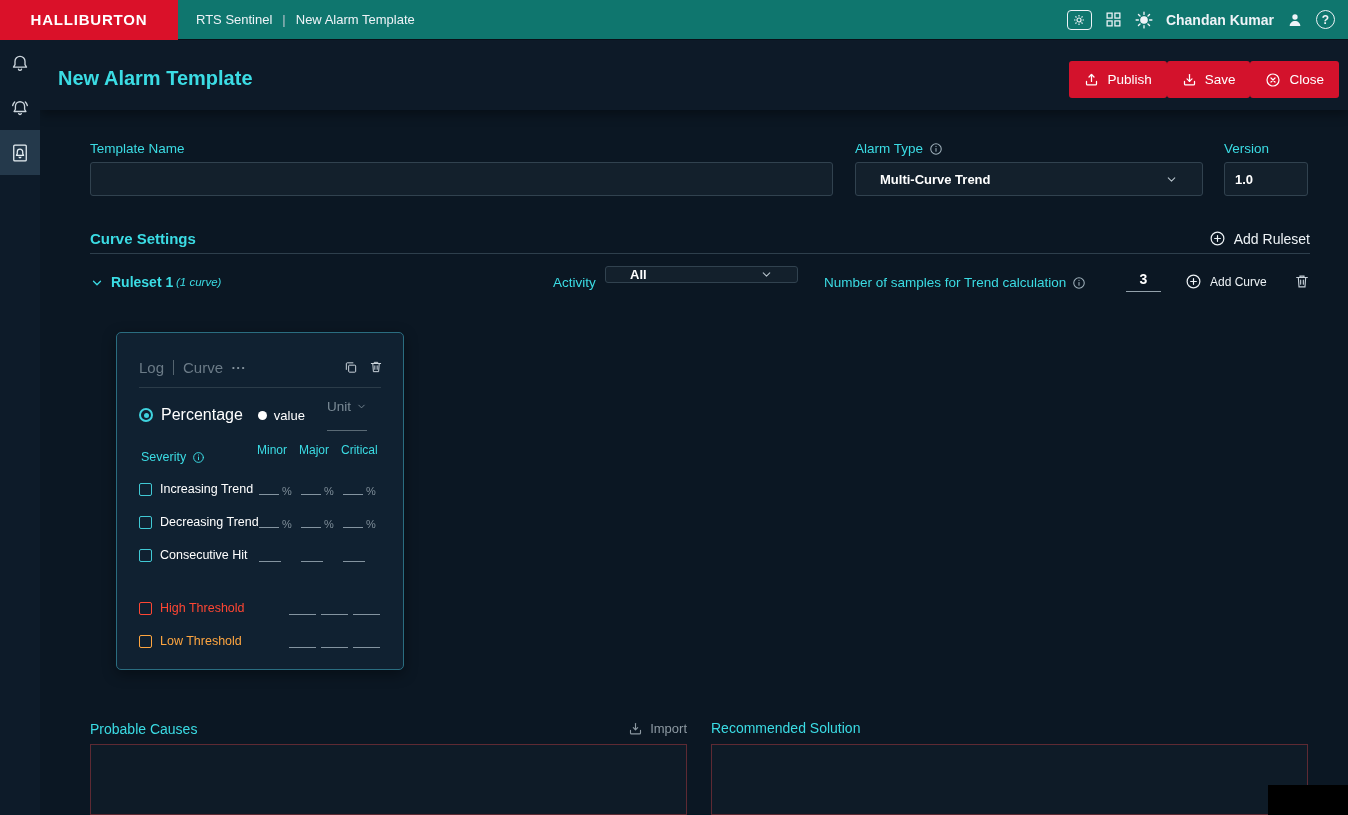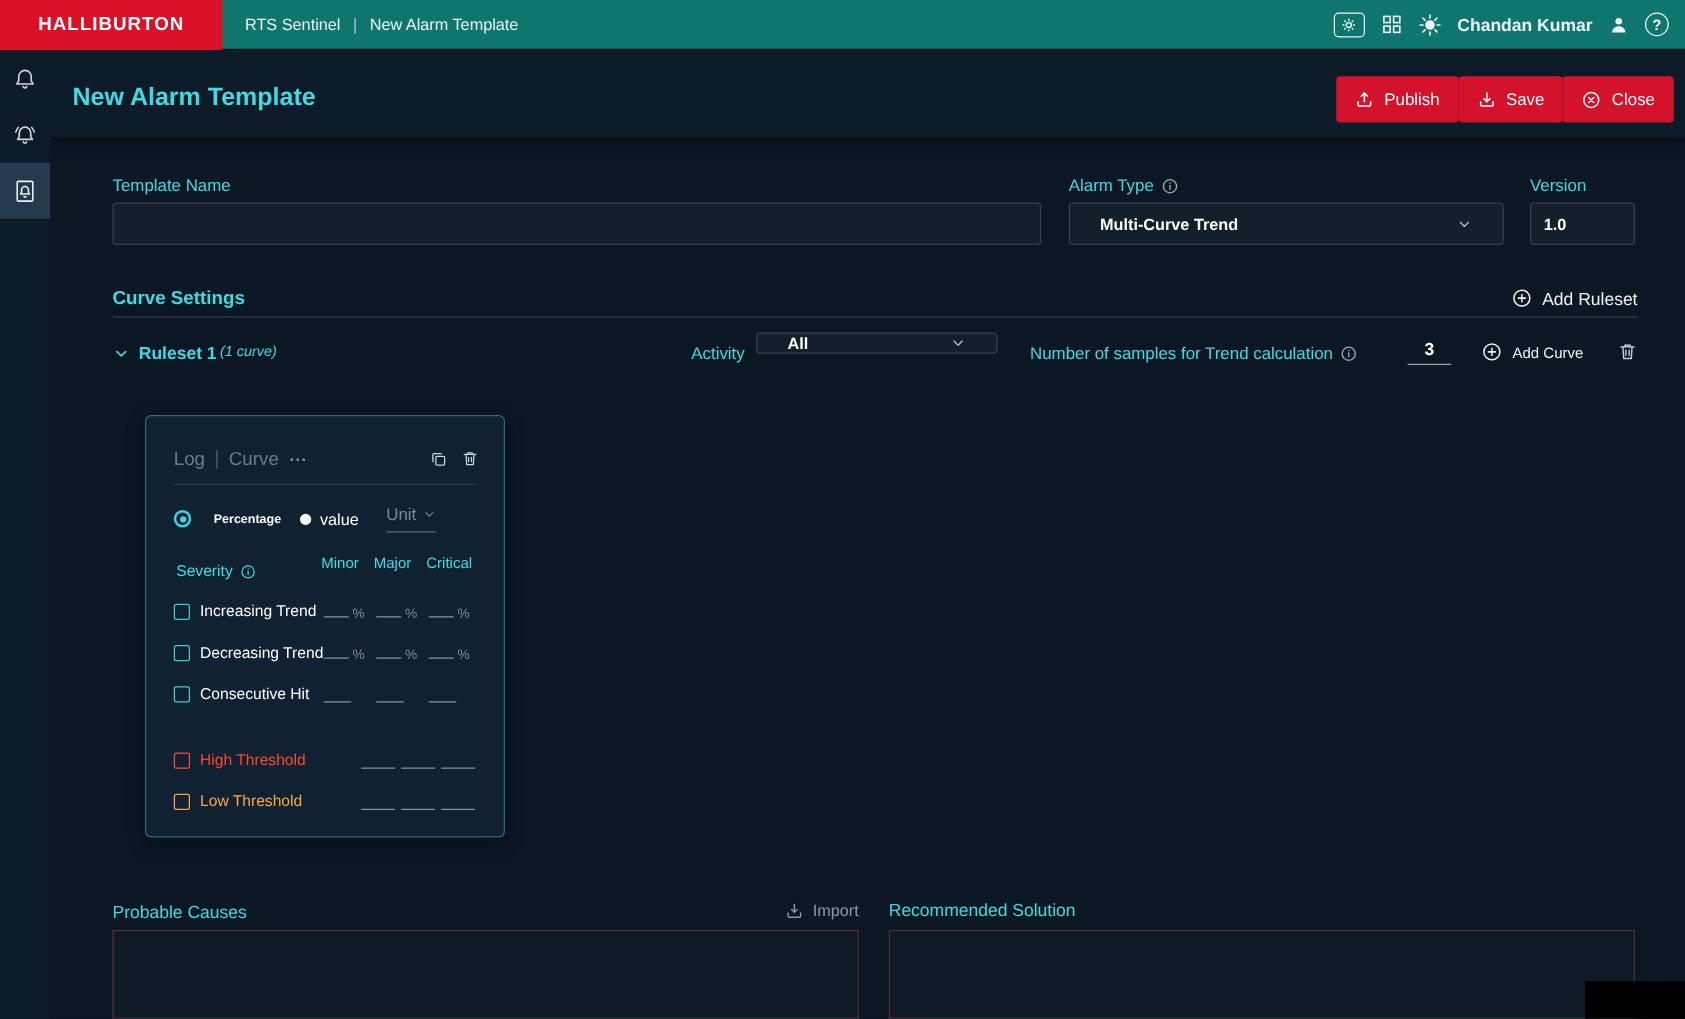--- a/index.html
+++ b/index.html
@@ -63,24 +63,24 @@
   .tab-sep{width:1px;height:15px;background:#54646f;margin:0 9px}
   .dots{font-size:8px;letter-spacing:2px;margin-left:9px;color:#8a99a3;cursor:pointer}
   .card-head .tools{margin-left:auto;display:flex;gap:11px;color:#cdd7de}
   .card-sep{position:absolute;left:22px;right:22px;top:54px;height:1px;background:#2b3c49}
 
   .radio-row{position:absolute;left:22px;right:10px;top:69px;height:26px;display:flex;align-items:center}
   .radio-on{width:14px;height:14px;border:2px solid #3fd3de;border-radius:50%;display:flex;
             align-items:center;justify-content:center;cursor:pointer}
   .radio-on i{width:5px;height:5px;border-radius:50%;background:#3fd3de;display:block}
   .radio-off{width:9px;height:9px;border-radius:50%;background:#fff;cursor:pointer}
-  .radio-lab{color:#fff;font-size:10px;font-weight:bold;margin-left:18px}
+  .radio-lab{color:#fff;font-size:16px;font-weight:normal;margin-left:8px}
   .radio-lab2{color:#fff;font-size:13px;margin-left:7px}
   .unit{margin-left:22px;color:#7a8a95;font-size:13.5px;display:flex;align-items:center;gap:5px;
-        border-bottom:1px solid #5a6a75;padding-bottom:6px;cursor:pointer}
+        border-bottom:1px solid #5a6a75;padding-bottom:16px;cursor:pointer}
 
   .sev-row{position:absolute;left:24px;top:114px;height:20px;display:flex;align-items:center;gap:6px;
            color:#3bdce4;font-size:12.5px}
   .sev-col{position:absolute;top:110px;color:#3bdce4;font-size:12px}
 
   .crow{position:absolute;left:22px;right:8px;height:22px;display:flex;align-items:center}
   .chk{width:13px;height:13px;border:1.5px solid #41c9d4;border-radius:2px;flex:none;cursor:pointer}
   .chk.red{border-color:#ff4633}
   .chk.amber{border-color:#ffa640}
   .crow .lab{color:#fff;font-size:12.5px;margin-left:8px;width:99px}

